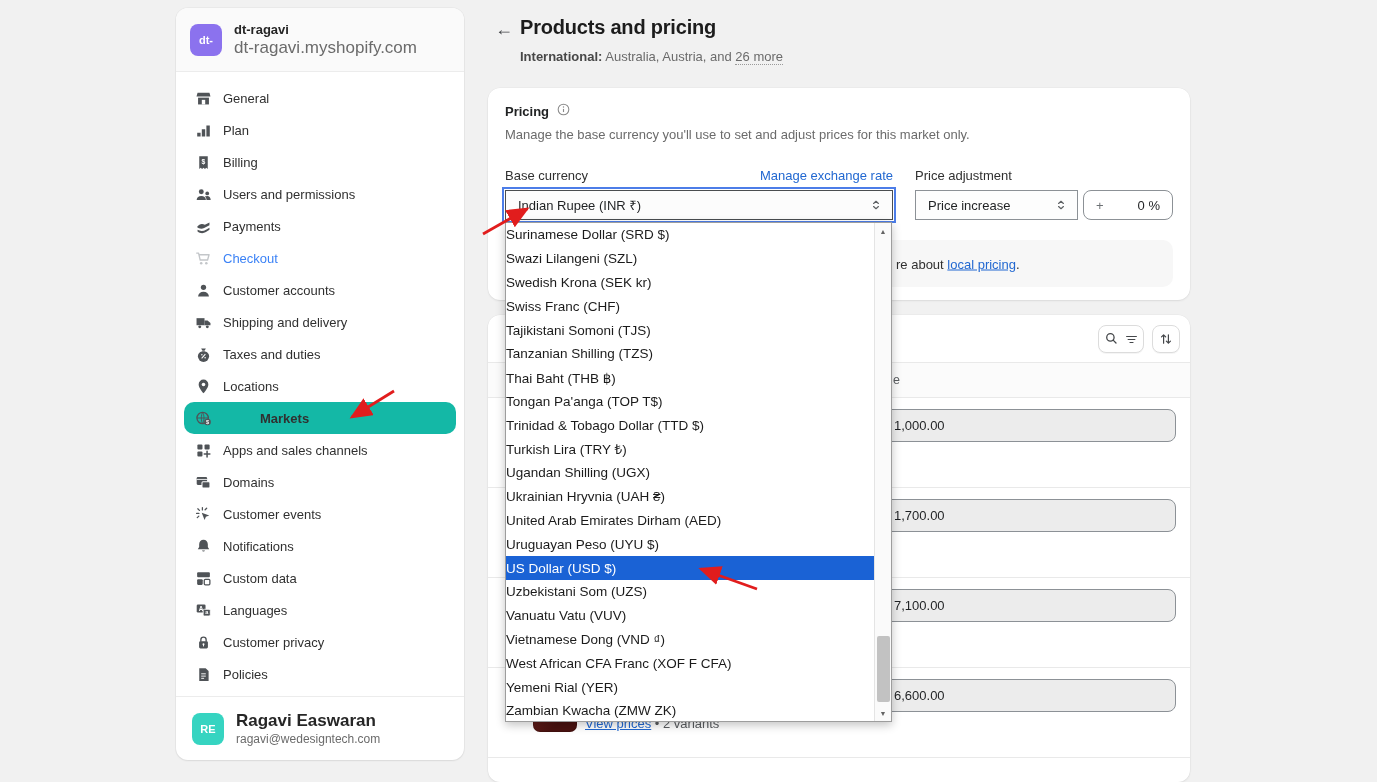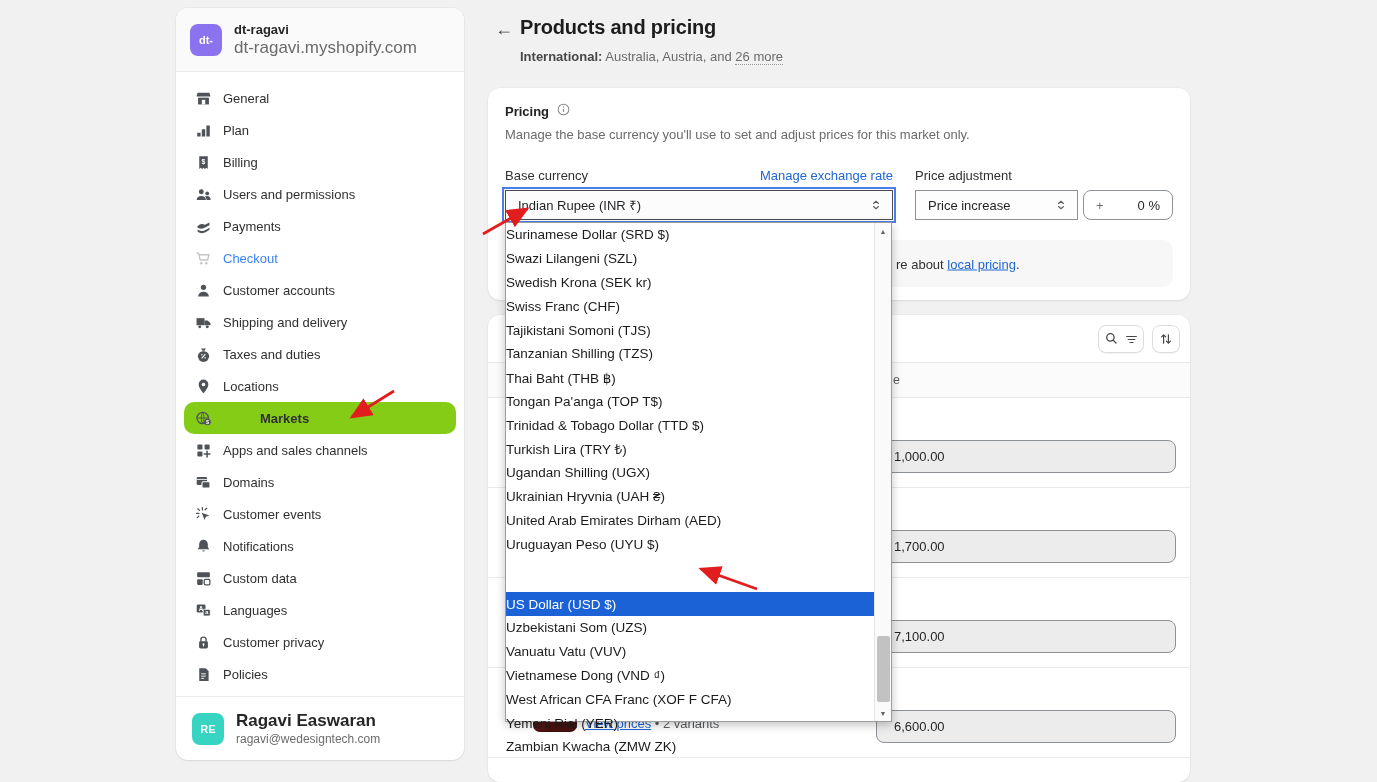--- a/index.html
+++ b/index.html
@@ -12,21 +12,21 @@
              box-shadow:0 1px 2px rgba(0,0,0,.07), 0 0 0 1px rgba(0,0,0,.03); }
   .store-header { height:64px; display:flex; align-items:center; gap:12px; padding:0 14px;
                   background:#fafafa; border-bottom:1px solid #ececec; border-radius:12px 12px 0 0; cursor:pointer;}
   .avatar { width:32px; height:32px; border-radius:8px; display:flex; align-items:center; justify-content:center;
             color:#fff; font-size:11px; font-weight:bold; flex:none; }
   .store-name { font-weight:700; font-size:13px; color:#262626; }
   .store-domain { font-size:17px; color:#6b6b6b; margin-top:1px; }
   .nav { position:absolute; top:74px; left:8px; right:8px; }
   .nav-item { height:32px; display:flex; align-items:center; gap:11px; padding:0 10px; border-radius:10px;
               font-size:13px; font-weight:500; color:#303030; cursor:pointer; }
-  .nav-item.selected { background:#84cc16; font-weight:600;gap:48px; }
+  .nav-item.selected { background:#14b8a6; font-weight:600;gap:48px; }
   .nav-item.disabled { color:#3b82f6; cursor:default; }
   .nav-icon { width:18px; height:18px; display:flex; align-items:center; justify-content:center; color:#4f5357; flex:none; }
   .nav-item.disabled .nav-icon { color:#c3c6c9; }
   .nav-icon svg { width:17px; height:17px; }
   .user-footer { position:absolute; left:0; right:0; bottom:0; height:64px; border-top:1px solid #ececec;
                  display:flex; align-items:center; gap:12px; padding:15px 16px; cursor:pointer; }
   .user-name { font-weight:700; font-size:17px; color:#262626; }
   .user-email { font-size:12px; color:#6b6b6b; margin-top:1px; }
 
   
@@ -62,21 +62,21 @@
   .banner-text { position:absolute; left:391px; top:50%; transform:translateY(-50%); font-size:13px; color:#303030; }
 
   
   .icon-btn { position:absolute; height:28px; background:#fff; border:1px solid #dcdcdc; border-radius:8px;
               box-shadow:0 1px 0 rgba(0,0,0,.04); display:flex; align-items:center; justify-content:center; gap:4px; cursor:pointer; }
   .thead { position:absolute; left:0; top:47px; right:0; height:36px; background:#fbfbfb;
            border-top:1px solid #e9e9e9; border-bottom:1px solid #e9e9e9; }
   .thead span { position:absolute; left:405px; line-height:34px; font-size:12.5px; color:#5a5d60; }
   .rows { position:absolute; left:0; top:83px; right:0; }
   .trow { position:relative; height:90px; border-bottom:1px solid #e9e9e9; }
-  .price-input { position:absolute; right:14px; top:42px; width:300px; height:33px; background:#ececec;
+  .price-input { position:absolute; right:14px; top:11px; width:300px; height:33px; background:#ececec;
                  border:1px solid #8c9196; border-radius:8px; line-height:31px; padding-left:17px;
                  font-size:13px; color:#1f2123; }
   .thumb { position:absolute; left:45px; top:20px; width:44px; height:44px; border-radius:7px;
            background:linear-gradient(140deg,#7a2723 10%,#4a1210 70%); box-shadow:inset 0 0 0 1px rgba(0,0,0,.12); }
   .row-meta { position:absolute; left:97px; top:48px; font-size:13px; color:#5a5d60; }
 
   
   .dropdown { left:505px; top:222px; width:387px; height:500px; background:#fff; border:1px solid #9d9d9d;
               box-shadow:0 3px 9px rgba(0,0,0,.24); z-index:30; }
   .dd-items { position:absolute; left:0; top:0; right:17px; bottom:0; display:flex; flex-direction:column; }
@@ -397,21 +397,21 @@
       <div class="dd-item">Tajikistani Somoni (TJS)</div>
       <div class="dd-item">Tanzanian Shilling (TZS)</div>
       <div class="dd-item">Thai Baht (THB ฿)</div>
       <div class="dd-item">Tongan Pa'anga (TOP T$)</div>
       <div class="dd-item">Trinidad &amp; Tobago Dollar (TTD $)</div>
       <div class="dd-item">Turkish Lira (TRY ₺)</div>
       <div class="dd-item">Ugandan Shilling (UGX)</div>
       <div class="dd-item">Ukrainian Hryvnia (UAH ₴)</div>
       <div class="dd-item">United Arab Emirates Dirham (AED)</div>
       <div class="dd-item">Uruguayan Peso (UYU $)</div>
-      <div class="dd-item sel" style="background: rgb(26, 98, 213); margin-top: 36px;">US Dollar (USD $)</div>
+      <div class="dd-item sel" style="background: rgb(26, 98, 213);">US Dollar (USD $)</div>
       <div class="dd-item">Uzbekistani Som (UZS)</div>
       <div class="dd-item">Vanuatu Vatu (VUV)</div>
       <div class="dd-item">Vietnamese Dong (VND ₫)</div>
       <div class="dd-item">West African CFA Franc (XOF F CFA)</div>
       <div class="dd-item">Yemeni Rial (YER)</div>
       <div class="dd-item">Zambian Kwacha (ZMW ZK)</div>
     </div>
   <div class="dd-scroll">
     <div class="dd-btn" style="top:0;">▲</div>
     <div class="dd-thumb"></div>

